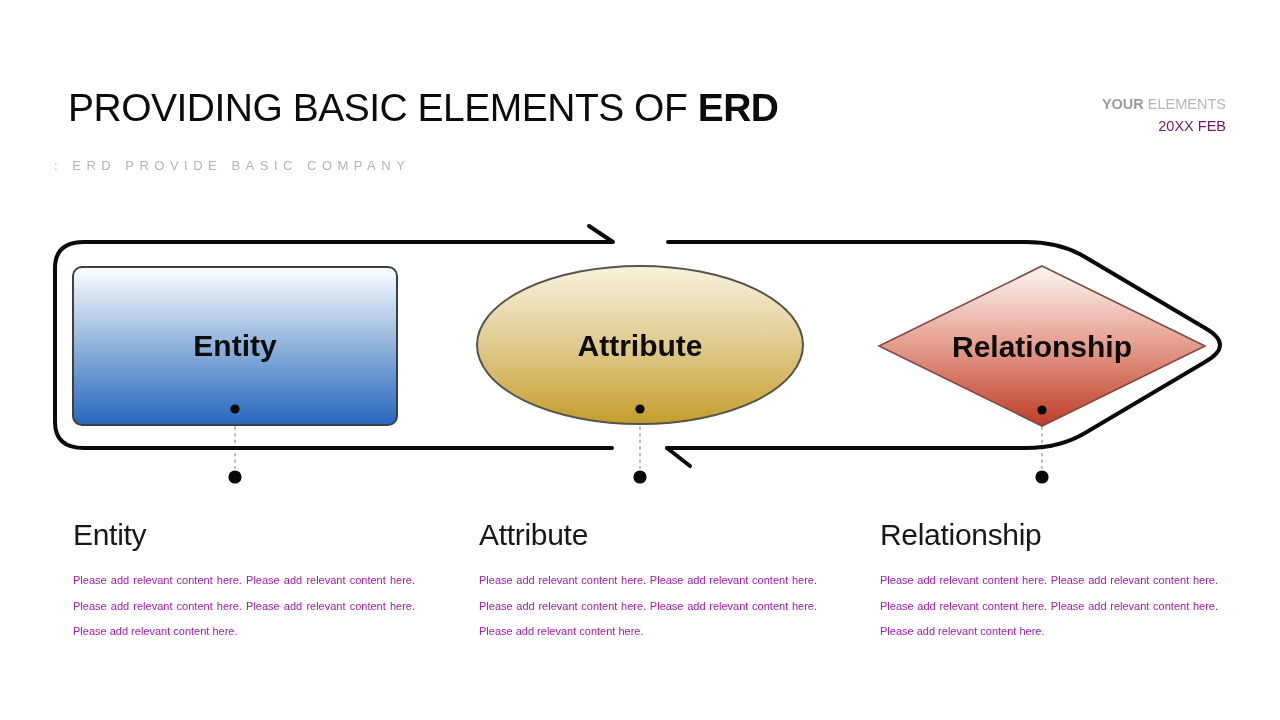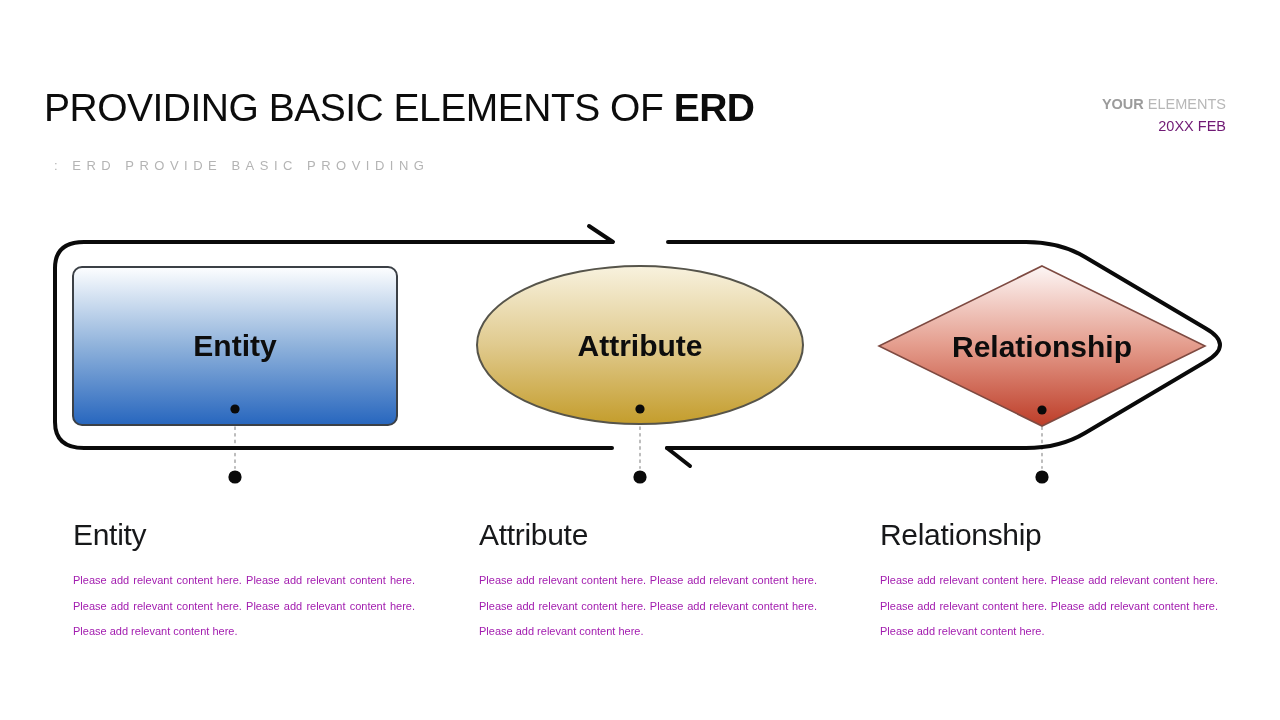--- a/index.html
+++ b/index.html
@@ -2,21 +2,21 @@
 <html><head>
 <meta charset="utf-8">
 <style>
   html,body{margin:0;padding:0;background:#e9e9e9;}
   .slide{
     position:relative;width:1280px;height:720px;background:#ffffff;
     font-family:"Liberation Sans",sans-serif;overflow:hidden;margin:0 auto;
   }
   
   .title{
-    position:absolute;left:44px;top:86px;font-size:39px;line-height:44px;
+    position:absolute;left:68px;top:86px;font-size:39px;line-height:44px;
     color:#0c0c0c;letter-spacing:-0.5px;white-space:nowrap;
   }
   .title .t-reg{font-weight:500;}
   .title .t-bold{font-weight:800;}
   .subtitle{
     position:absolute;left:54px;top:158px;font-size:13px;font-weight:500;
     letter-spacing:5.5px;color:#b4b4b4;white-space:nowrap;
   }
   .company{
     position:absolute;right:54px;top:93px;text-align:right;font-size:14.5px;line-height:22px;
@@ -45,21 +45,21 @@
   }
 </style>
 </head>
 <body>
 
 <div class="slide">
 
   <div class="title">
     <span class="t-reg">PROVIDING BASIC ELEMENTS OF </span><span class="t-bold">ERD</span>
   </div>
-  <div class="subtitle">: ERD PROVIDE BASIC PROVIDING</div>
+  <div class="subtitle">: ERD PROVIDE BASIC COMPANY</div>
 
   <div class="company">
     <div><span class="c-bold">YOUR</span><span class="c-reg"> ELEMENTS</span></div>
     <div class="c-date">20XX FEB</div>
   </div>
 
   <svg class="diagram" viewBox="0 0 1280 720" xmlns="http://www.w3.org/2000/svg">
     <defs>
       <linearGradient id="gradEntity" x1="0" y1="0" x2="0" y2="1">
         <stop offset="0%" stop-color="#fdfeff"></stop>

